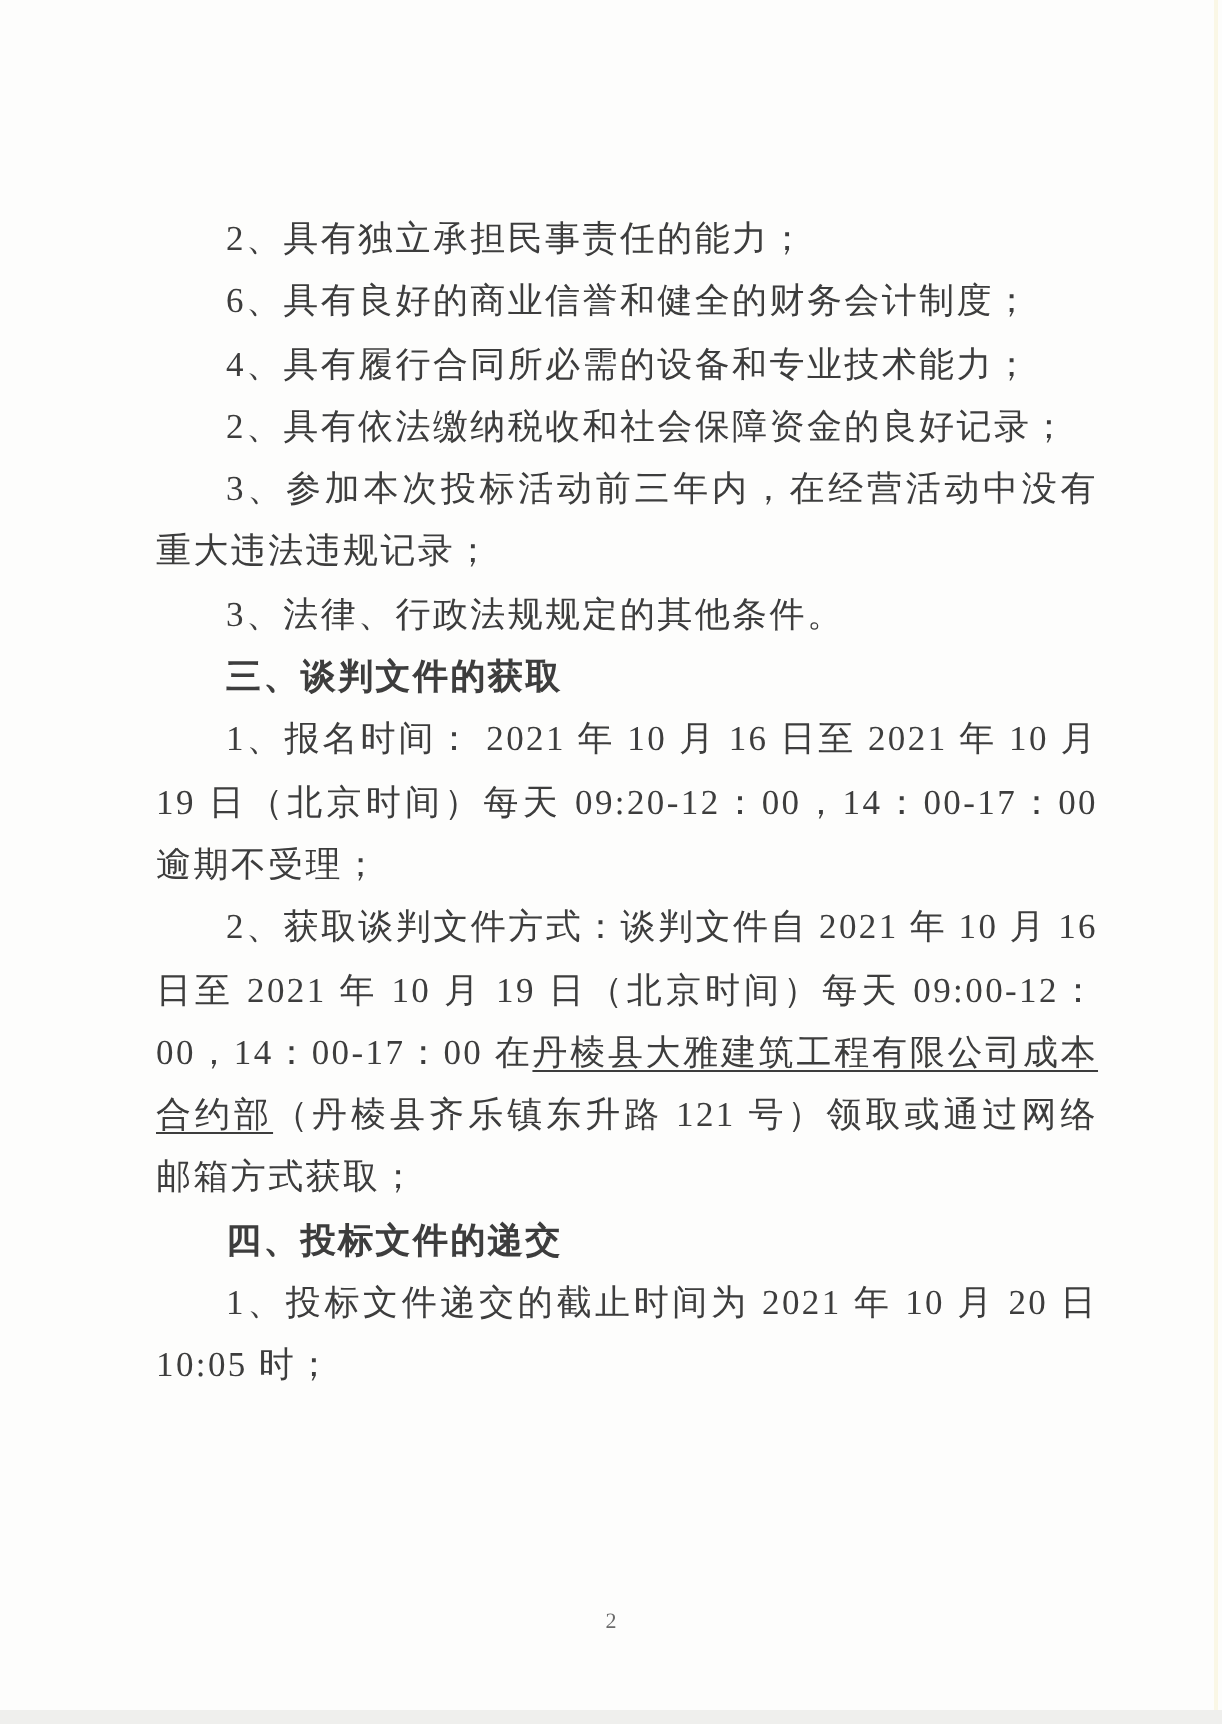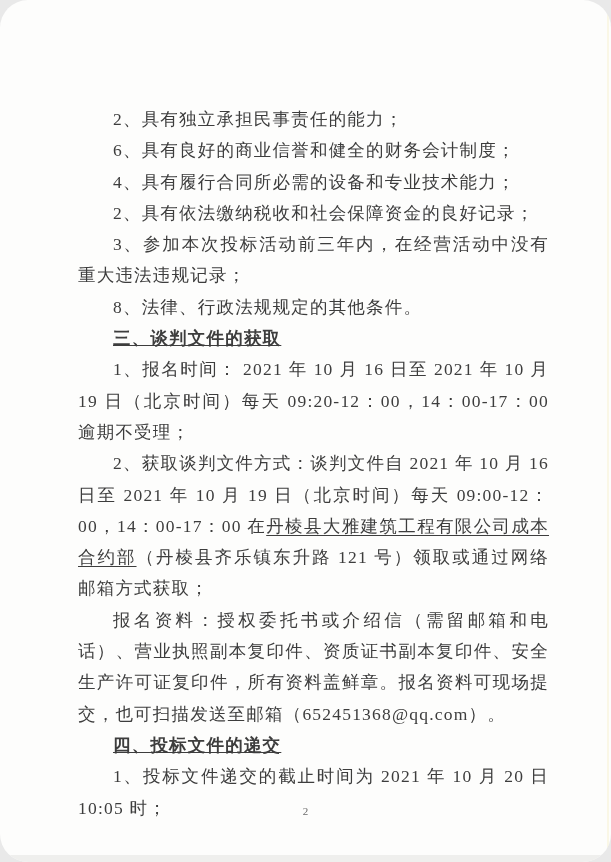--- a/index.html
+++ b/index.html
@@ -7,41 +7,39 @@
     padding: 0;
     background: #e9e9e9;
   }
   .scan-page {
     position: relative;
     width: 611px;
     height: 862px;
     background: #fdfdfc;
     overflow: hidden;
     font-family: "Liberation Serif", "DejaVu Serif", serif;
-    border-radius: 28px;
   }
   .text-block {
     position: absolute;
     left: 78px;
     top: 104px;
     width: 471px;
     color: #3d3d3d;
     font-size: 17.5px;
     line-height: 31.3px;
     text-align: justify;
   }
   .para {
     margin: 0;
     text-indent: 2em;
     letter-spacing: 1.2px;
     word-break: break-word;
   }
   .para.heading {
     font-weight: bold;
-    text-decoration: underline;
   }
   .underlined {
     text-decoration: underline;
     text-underline-offset: 3px;
   }
   .page-number {
     position: absolute;
     left: 0;
     right: 0;
     top: 805px;
@@ -77,29 +75,28 @@
     <p class="para">2、具有独立承担民事责任的能力；</p>
 
     <p class="para">6、具有良好的商业信誉和健全的财务会计制度；</p>
 
     <p class="para">4、具有履行合同所必需的设备和专业技术能力；</p>
 
     <p class="para">2、具有依法缴纳税收和社会保障资金的良好记录；</p>
 
     <p class="para">3、参加本次投标活动前三年内，在经营活动中没有重大违法违规记录；</p>
 
-    <p class="para">8、法律、行政法规规定的其他条件。</p>
+    <p class="para">3、法律、行政法规规定的其他条件。</p>
 
     <p class="para heading">三、谈判文件的获取</p>
 
     <p class="para">1、报名时间： 2021 年 10 月 16 日至 2021 年 10 月 19 日（北京时间）每天 09:20-12：00，14：00-17：00 逾期不受理；</p>
 
     <p class="para"><span>2、获取谈判文件方式：谈判文件自 2021 年 10 月 16 日至 2021 年 10 月 19 日（北京时间）每天 09:00-12：00，14：00-17：00 在</span><span class="underlined">丹棱县大雅建筑工程有限公司成本合约部</span><span>（丹棱县齐乐镇东升路 121 号）领取或通过网络邮箱方式获取；</span></p>
 
-    <p class="para">报名资料：授权委托书或介绍信（需留邮箱和电话）、营业执照副本复印件、资质证书副本复印件、安全生产许可证复印件，所有资料盖鲜章。报名资料可现场提交，也可扫描发送至邮箱（652451368@qq.com）。</p>
 
     <p class="para heading">四、投标文件的递交</p>
 
     <p class="para">1、投标文件递交的截止时间为 2021 年 10 月 20 日 10:05 时；</p>
 
   </div>
 
   <div class="page-number">2</div>
 
   <div class="right-scan-edge"></div>

